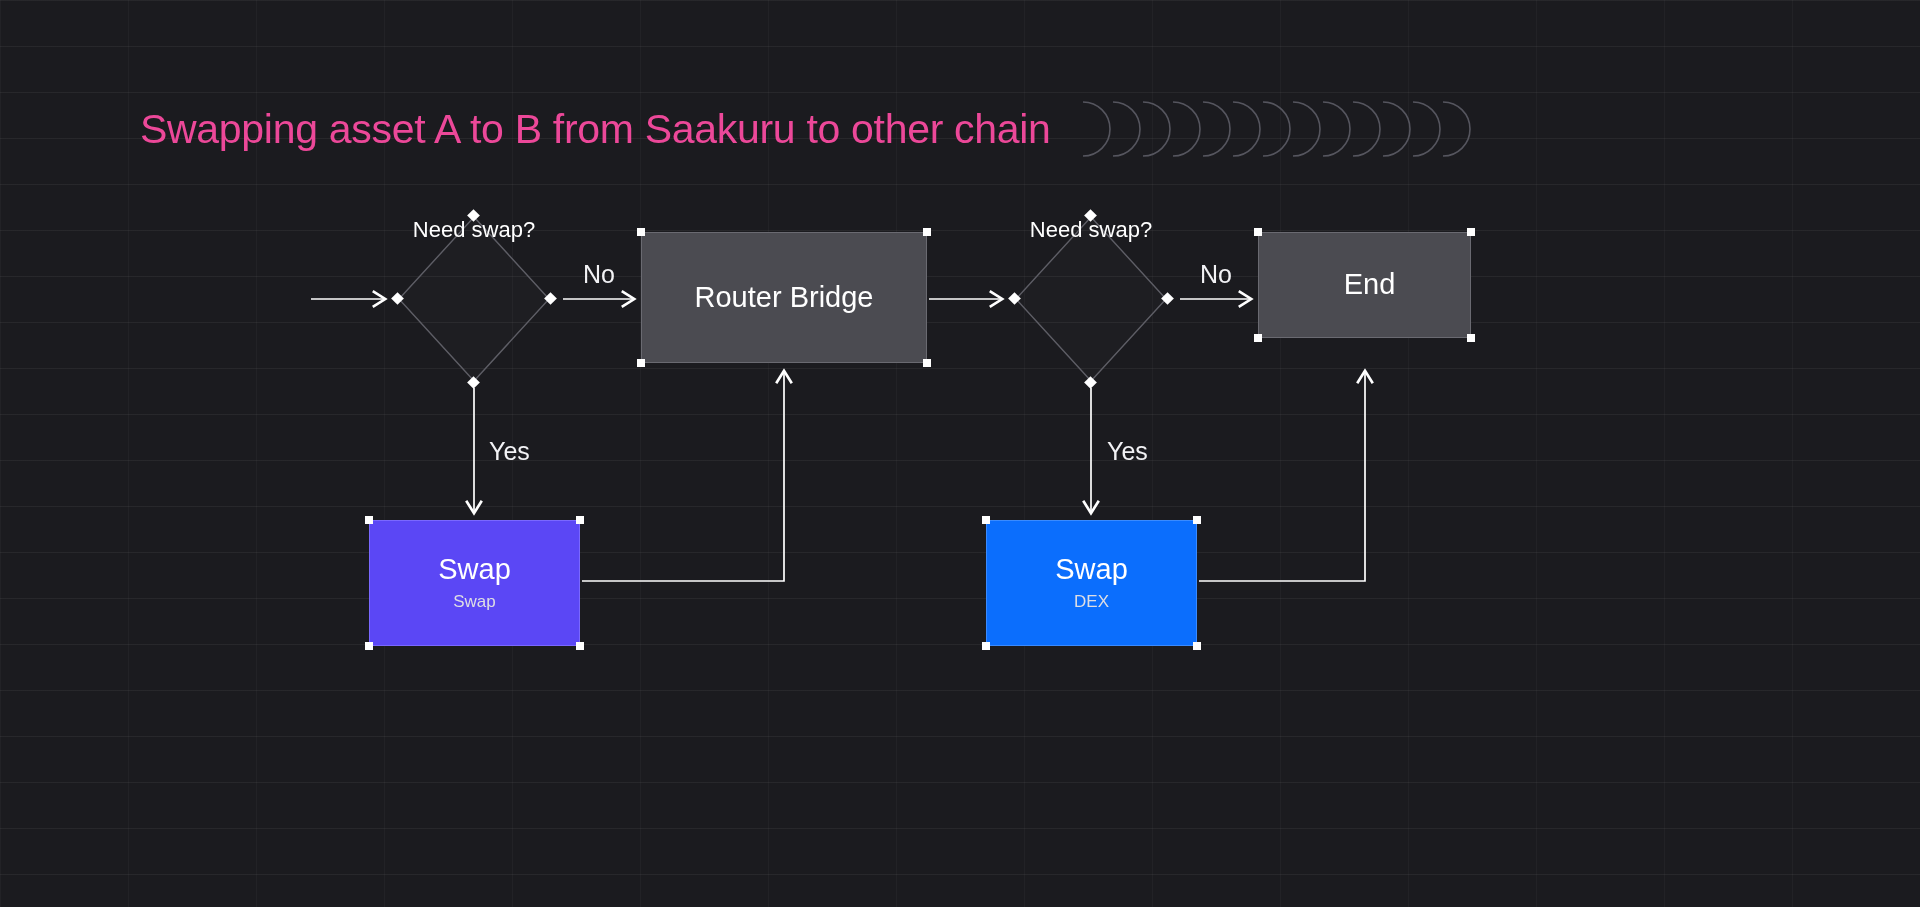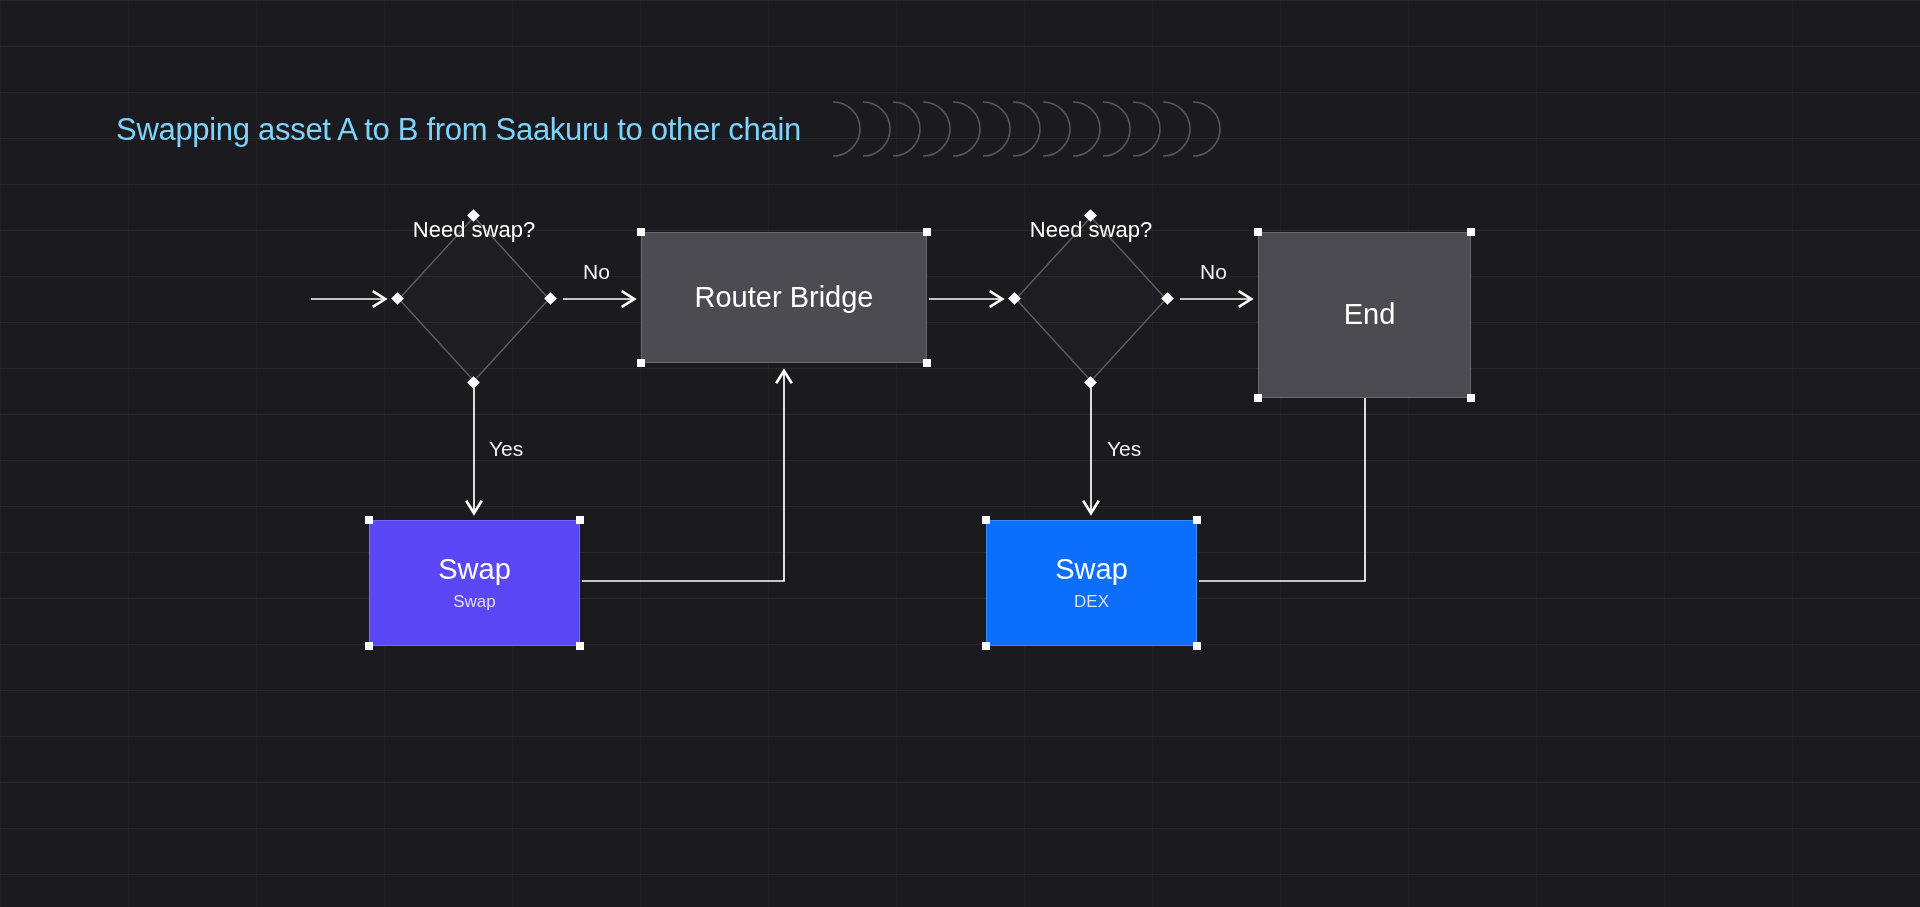--- a/index.html
+++ b/index.html
@@ -31,22 +31,22 @@
         rgba(0,0,0,0) 128px);
     pointer-events:none;
   }
 
   
   #title-wrap{
     position:absolute;left:116px;top:98px;
     display:flex;align-items:center;
   }
   #page-title{
-    font-size:31px;font-weight:400;letter-spacing:-0.3px;
-    color:#7dd3fc;white-space:nowrap;line-height:1;
+    font-size:41px;font-weight:400;letter-spacing:-0.3px;
+    color:#ec4899;white-space:nowrap;line-height:1;margin-left:24px;
   }
   #title-deco{
     margin-left:26px;display:block;
   }
 
   
   #edges{position:absolute;left:0;top:0;width:1920px;height:907px;pointer-events:none;}
 
   
   .node{
@@ -84,21 +84,21 @@
     position:relative;z-index:2;text-align:center;
     font-size:22px;line-height:1.25;color:#ffffff;
   }
   .dhandle{
     position:absolute;width:9px;height:9px;background:#ffffff;
     transform:rotate(45deg);
   }
 
   
   .edge-label{
-    position:absolute;font-size:21px;color:#f2f2f5;
+    position:absolute;font-size:25px;color:#f2f2f5;
     white-space:nowrap;user-select:none;
   }
 </style>
 </head>
 <body>
 
 <div id="canvas">
 
   <div class="grid-layer"></div>
   <div class="vgrid-layer"></div>
@@ -180,21 +180,21 @@
     <svg class="dshape" viewBox="0 0 152 166" preserveAspectRatio="none">
       <polygon points="76,1 151,83 76,165 1,83" fill="rgba(255,255,255,0.015)" stroke="#5e5e66" stroke-width="1.4"></polygon>
     </svg>
     <div class="dlabel">Need swap?</div>
     <span class="dhandle" style="left:71px;top:-5px;"></span>
     <span class="dhandle" style="left:71px;bottom:-5px;"></span>
     <span class="dhandle" style="left:-5px;top:78px;"></span>
     <span class="dhandle" style="right:-5px;top:78px;"></span>
   </div>
 
-  <div class="node box" style="left:1258px;top:232px;width:213px;height:166px;padding-left:10px;">
+  <div class="node box" style="left:1258px;top:232px;width:213px;height:106px;padding-left:10px;">
     <div class="node-title">End</div>
     <span class="handle tl"></span>
     <span class="handle tr"></span>
     <span class="handle bl"></span>
     <span class="handle br"></span>
   </div>
 
   <div class="node box purple" style="left:369px;top:520px;width:211px;height:126px;">
     <div class="node-title">Swap</div>
     <div class="node-sub">Swap</div>

